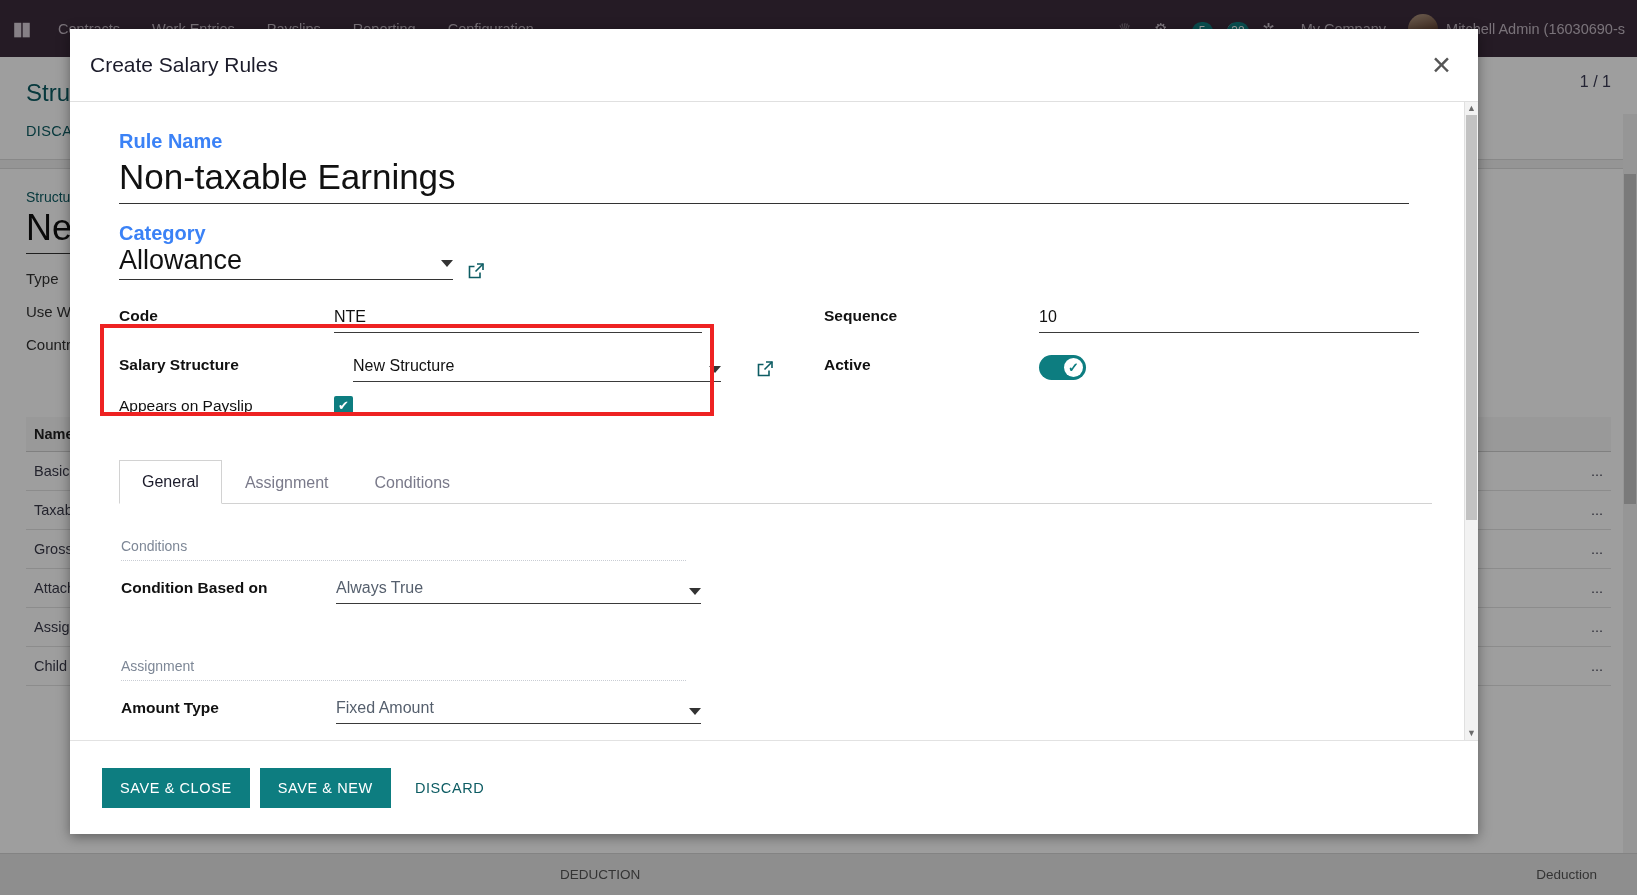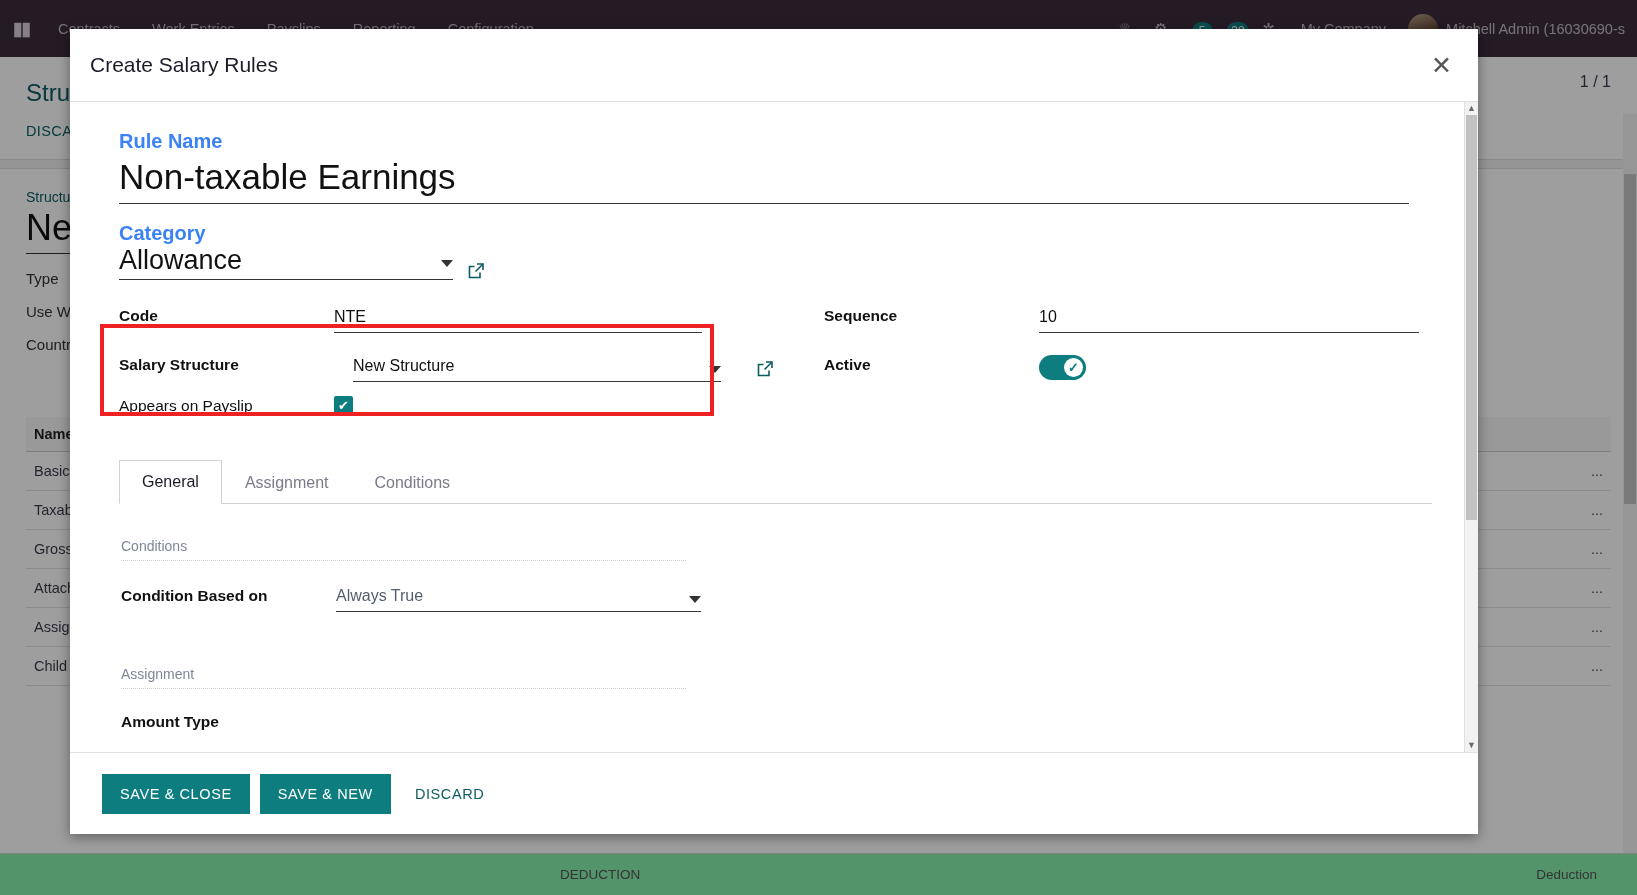--- a/index.html
+++ b/index.html
@@ -65,21 +65,21 @@
     text-align: left; padding: 9px 8px; color:#222; font-weight: bold;
     border-bottom: 1px solid #cfcfcf; background: #f7f7f7;
   }
   .bg-table td {
     padding: 11px 8px; color:#3a3a4a; border-bottom: 1px solid #e3e3e3;
   }
   .bg-table td.icon-col { text-align: right; color:#4a4a5a; width: 60px; }
   .bg-section-label { text-align:center; color:#555; font-weight:bold; font-size:14px;}
   .bg-footer-bar {
     position:absolute; left:0; right:0; bottom:0; height: 42px;
-    background:#86efac; border-top:1px solid #d4d4d4;
+    background:#e5e5e5; border-top:1px solid #d4d4d4;
     display:flex; align-items:center; font-size:13.5px; color:#555;
   }
 
   
   #backdrop {
     position: absolute; inset: 0;
     background: rgba(0,0,0,0.38);
   }
 
   
@@ -100,21 +100,21 @@
   .modal-title { font-size: 21px; color: #1b1b2a; font-weight: normal; }
   .modal-close {
     margin-left: auto; font-size: 25px; color: #555; line-height: 1;
     cursor: pointer; background:none; border:none; font-family:"Liberation Sans",sans-serif;
   }
   .modal-body {
     position: relative; flex: 1 1 auto; overflow: hidden;
     padding: 28px 46px 0 49px;
   }
   .modal-footer {
-    flex: none; height: 82px;
+    flex: none; height: 94px;
     display: flex; align-items: center;
     padding: 0 32px;
     border-top: 1px solid #e2e2e2;
     gap: 10px;
   }
   .btn {
     font-family: "Liberation Sans", sans-serif;
     font-size: 14.5px; letter-spacing: .6px;
     border: none; cursor: pointer;
   }
@@ -214,21 +214,21 @@
   .tab.active {
     color: #1b1b2a; background: #fff;
     border-color: #d2d2d2; border-bottom: 1px solid #fff;
   }
 
   .tab-pane { padding: 34px 2px 0 2px; }
   .group-title {
     font-size: 14px; color: #7d8796; padding-bottom: 6px;
     border-bottom: 1px dotted #c9cdd4; width: 565px;
   }
-  .group-row { display: flex; align-items: flex-end; margin-top: 24px; }
+  .group-row { display: flex; align-items: flex-end; margin-top: 16px; }
   .group-label { width: 215px; font-size: 15.5px; color: #111; font-weight: bold; padding-bottom: 7px; }
   .group-control { width: 365px; }
   .group-control .underline-input { color: #555f6d; }
 
   
   .modal-scrollbar {
     position: absolute; right: 0; top: 74px; width: 14px; bottom: 82px;
     background: #f2f2f2; border-left: 1px solid #e0e0e0;
   }
   .msb-arrow { text-align: center; font-size: 9px; color: #6b6b6b; line-height: 13px; height: 13px;}
@@ -451,20 +451,26 @@
           <div class="select-wrap">
             <input class="underline-input" value="Always True" style="">
             <span class="caret"></span>
           </div>
         </div>
       </div>
 
       <div class="group-title" style="margin-top:54px;">Assignment</div>
       <div class="group-row">
         <div class="group-label">Amount Type</div>
+        <div class="group-control">
+          <div class="select-wrap">
+            <input class="underline-input" value="Fixed Amount" style="">
+            <span class="caret"></span>
+          </div>
+        </div>
       </div>
     </div>
 
     <div class="modal-scrollbar" style="top:0; bottom:0;">
       <div class="msb-arrow">▲</div>
       <div class="msb-thumb"></div>
       <div class="msb-arrow" style="position:absolute;bottom:0;left:0;right:0;">▼</div>
     </div>
   </div>
 

